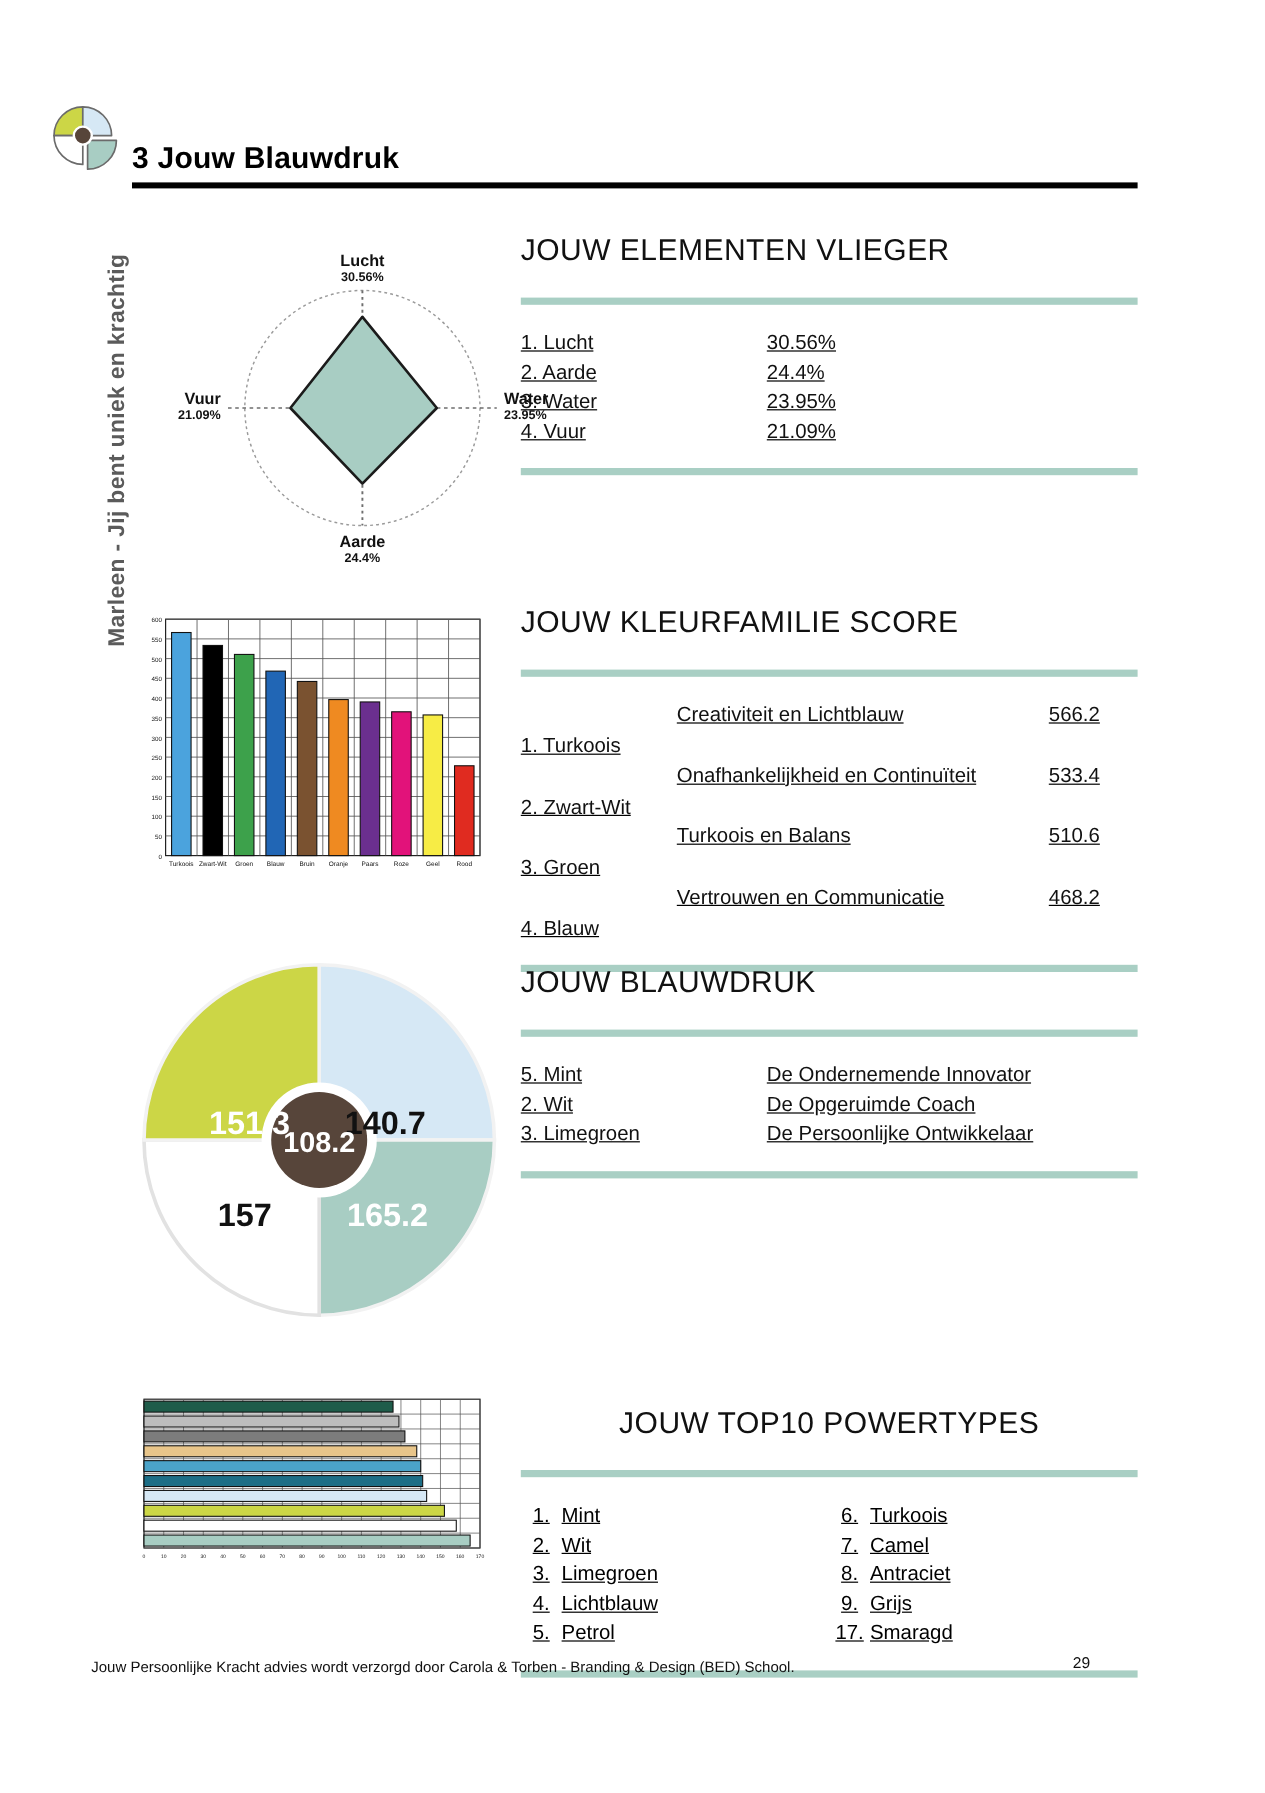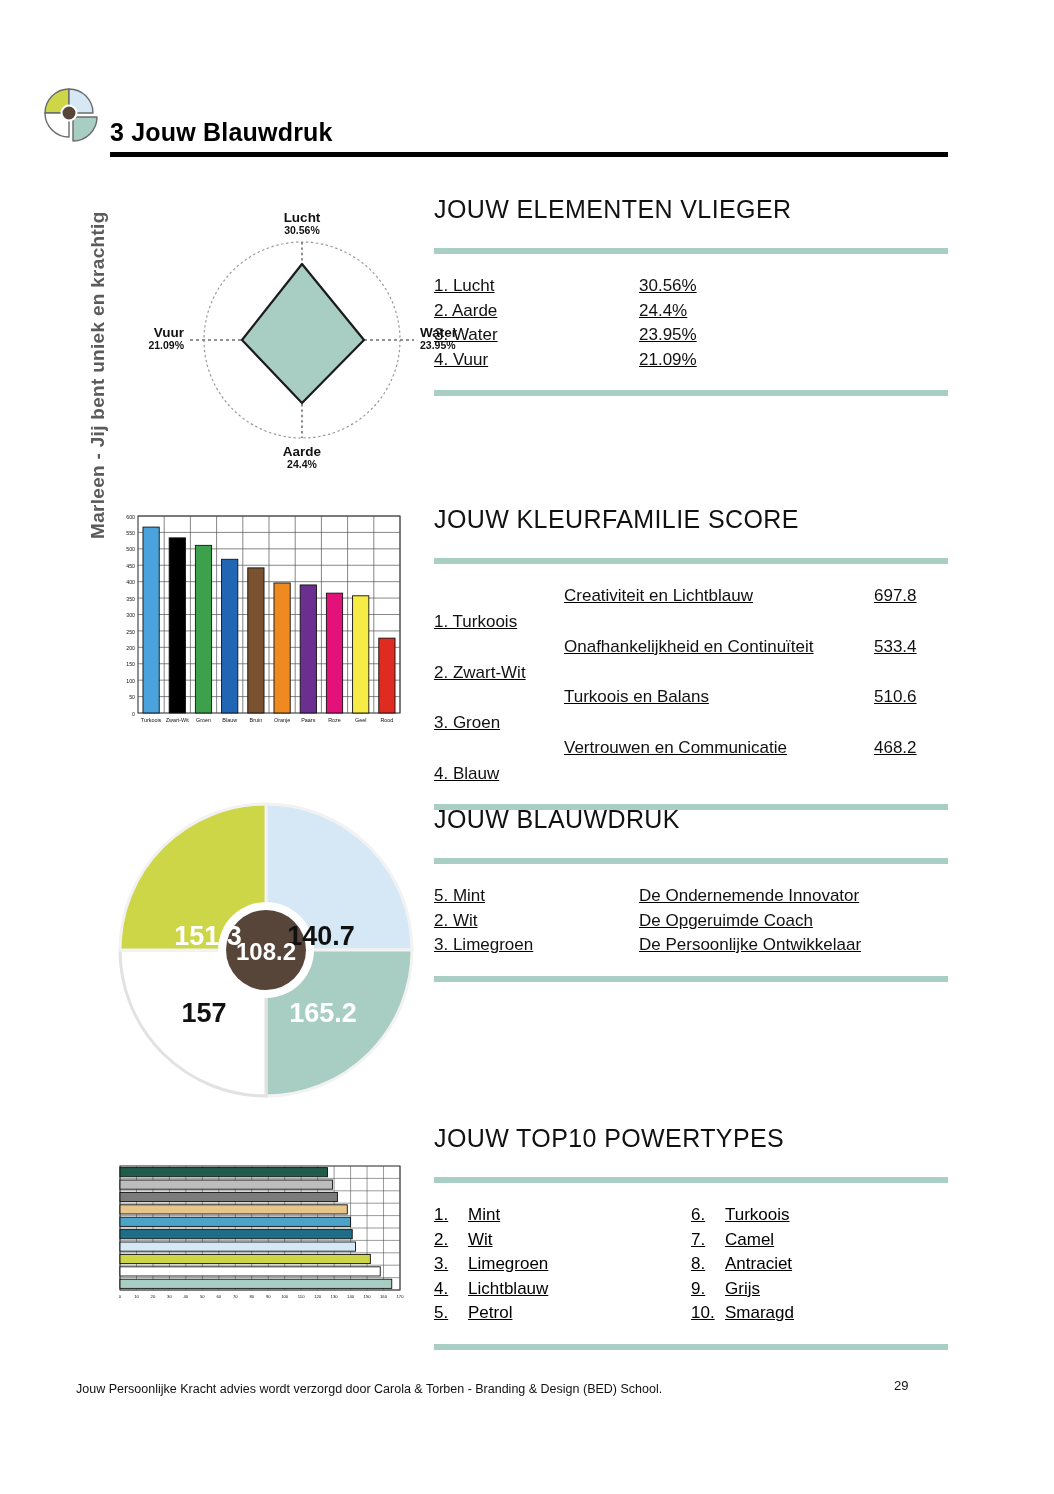--- a/index.html
+++ b/index.html
@@ -291,21 +291,21 @@
     <div class="rule"></div>
   </div>
 
   <div class="section" style="top:505px;">
     <div class="sec-title">JOUW KLEURFAMILIE SCORE</div>
     <div class="rule"></div>
     <div class="sec-body list4">
       <div class="row">
         <span class="kf-name">1. Turkoois</span>
         <span class="kf-desc">Creativiteit en Lichtblauw</span>
-        <span class="kf-score">697.8</span>
+        <span class="kf-score">566.2</span>
       </div>
       <div class="row">
         <span class="kf-name">2. Zwart-Wit</span>
         <span class="kf-desc">Onafhankelijkheid en Continuïteit</span>
         <span class="kf-score">533.4</span>
       </div>
       <div class="row">
         <span class="kf-name">3. Groen</span>
         <span class="kf-desc">Turkoois en Balans</span>
         <span class="kf-score">510.6</span>
@@ -332,21 +332,21 @@
         <span>De Opgeruimde Coach</span>
       </div>
       <div class="row">
         <span class="bd-name">3. Limegroen</span>
         <span>De Persoonlijke Ontwikkelaar</span>
       </div>
     </div>
     <div class="rule"></div>
   </div>
 
-  <div class="section" style="top:1124px;">
+  <div class="section" style="top:1172px;text-align:center;">
     <div class="sec-title">JOUW TOP10 POWERTYPES</div>
     <div class="rule"></div>
     <div class="sec-body">
       <div class="top10">
         <div class="col">
           <div class="t-row">
             <span class="t-idx">1.</span>
             <span>Mint</span>
           </div>
           <div class="t-row">
@@ -377,21 +377,21 @@
           </div>
           <div class="t-row">
             <span class="t-idx">8.</span>
             <span>Antraciet</span>
           </div>
           <div class="t-row">
             <span class="t-idx">9.</span>
             <span>Grijs</span>
           </div>
           <div class="t-row">
-            <span class="t-idx">10.</span>
+            <span class="t-idx">17.</span>
             <span>Smaragd</span>
           </div>
         </div>
       </div>
     </div>
     <div class="rule"></div>
   </div>
 
   <div class="footer-text">Jouw Persoonlijke Kracht advies wordt verzorgd door Carola &amp; Torben - Branding &amp; Design (BED) School.</div>
   <div class="footer-page">29</div>

